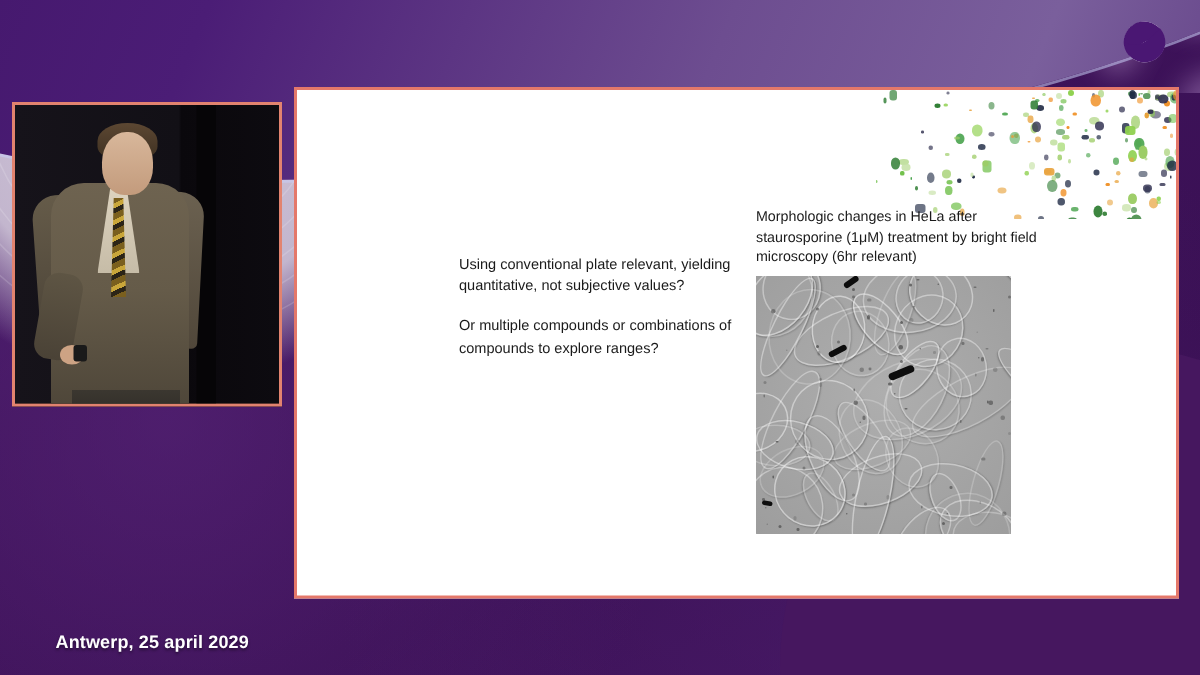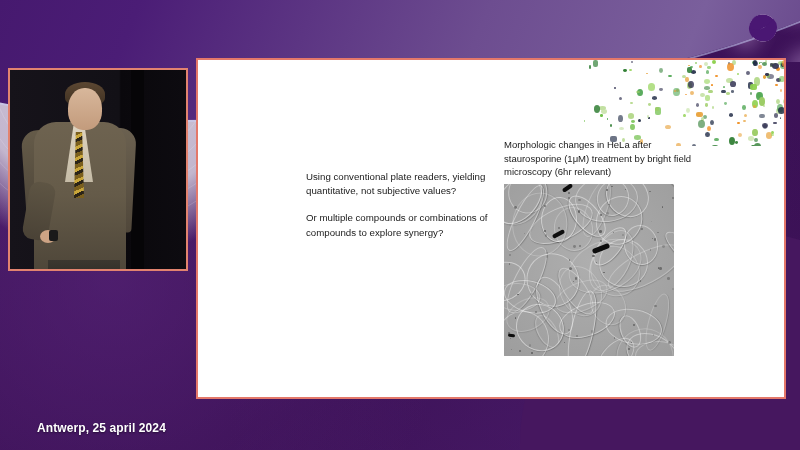--- a/index.html
+++ b/index.html
@@ -381,22 +381,22 @@
         <i style="width: 5.1245px; height: 4.50028px; left: 116.268px; top: 32.5842px; background: rgb(197, 225, 165); opacity: 0.91;"></i>
         <i style="width: 2.65915px; height: 2.84857px; left: 62.5765px; top: 55.4097px; background: rgb(197, 225, 165); opacity: 0.7;"></i>
         <i style="width: 2.62358px; height: 3.49101px; left: 115.278px; top: 4.51759px; background: rgb(240, 147, 43); opacity: 0.71;"></i>
         <i style="width: 4.03963px; height: 2.98501px; left: 46.8298px; top: 60.4489px; background: rgb(108, 190, 69); opacity: 0.83;"></i>
         <i style="width: 2.89502px; height: 2.93024px; left: 140.152px; top: 41.6211px; background: rgb(67, 160, 71); opacity: 0.61;"></i>
         <i style="width: 6.55263px; height: 8.29403px; left: 143.499px; top: 2.73px; background: rgb(240, 147, 43); opacity: 0.86;"></i>
       </div>
 
 
     <div class="qblock">
-      <p>Using conventional plate readers, yielding quantitative, not subjective values?</p>
-      <p>Or multiple compounds or combinations of compounds to explore synergy?</p>
+      <p>Using conventional plate relevant, yielding quantitative, not subjective values?</p>
+      <p>Or multiple compounds or combinations of compounds to explore ranges?</p>
     </div>
 
     <div class="caption">Morphologic changes in HeLa after staurosporine (1μM) treatment by bright field microscopy (6hr relevant)</div>
 
     <div class="micro" id="micro">
       <div class="vign"></div>
     <span class="cellline" style="width: 39.7374px; height: 37.3044px; left: 3.03758px; top: -11.3832px; transform: rotate(-84.1deg); opacity: 0.68;"></span>
         <span class="cellline" style="width: 56.9496px; height: 16.3982px; left: 124.154px; top: 129.349px; transform: rotate(-74.6deg); opacity: 0.38;"></span>
         <span class="cellline" style="width: 53.4757px; height: 36.0208px; left: 121.206px; top: 151.154px; transform: rotate(26.1deg); opacity: 0.7;"></span>
         <span class="cellline" style="width: 56.2005px; height: 29.669px; left: 54.4787px; top: 120.162px; transform: rotate(-19.5deg); opacity: 0.74;"></span>
@@ -513,15 +513,15 @@
         <span class="speck" style="width: 1.06787px; height: 1.06787px; left: 108.914px; top: 47.7471px; opacity: 0.66;"></span>
         <span class="speck" style="width: 1.82172px; height: 1.82172px; left: 137.429px; top: 44.2175px; opacity: 0.57;"></span>
         <span class="rod" style="left: 58px; top: 2px; width: 11px; height: 4px; transform: rotate(-35deg);"></span>
         <span class="rod" style="left: 48px; top: 48px; width: 13px; height: 4px; transform: rotate(-28deg);"></span>
         <span class="rod" style="left: 88px; top: 62px; width: 18px; height: 5px; transform: rotate(-22deg);"></span>
         <span class="rod" style="left: 4px; top: 150px; width: 7px; height: 3px; transform: rotate(10deg);"></span>
       </div>
 
   </div>
 
-  <div class="footer">Antwerp, 25 april 2024</div>
+  <div class="footer">Antwerp, 25 april 2029</div>
 
 </div>
 
 </body></html>

